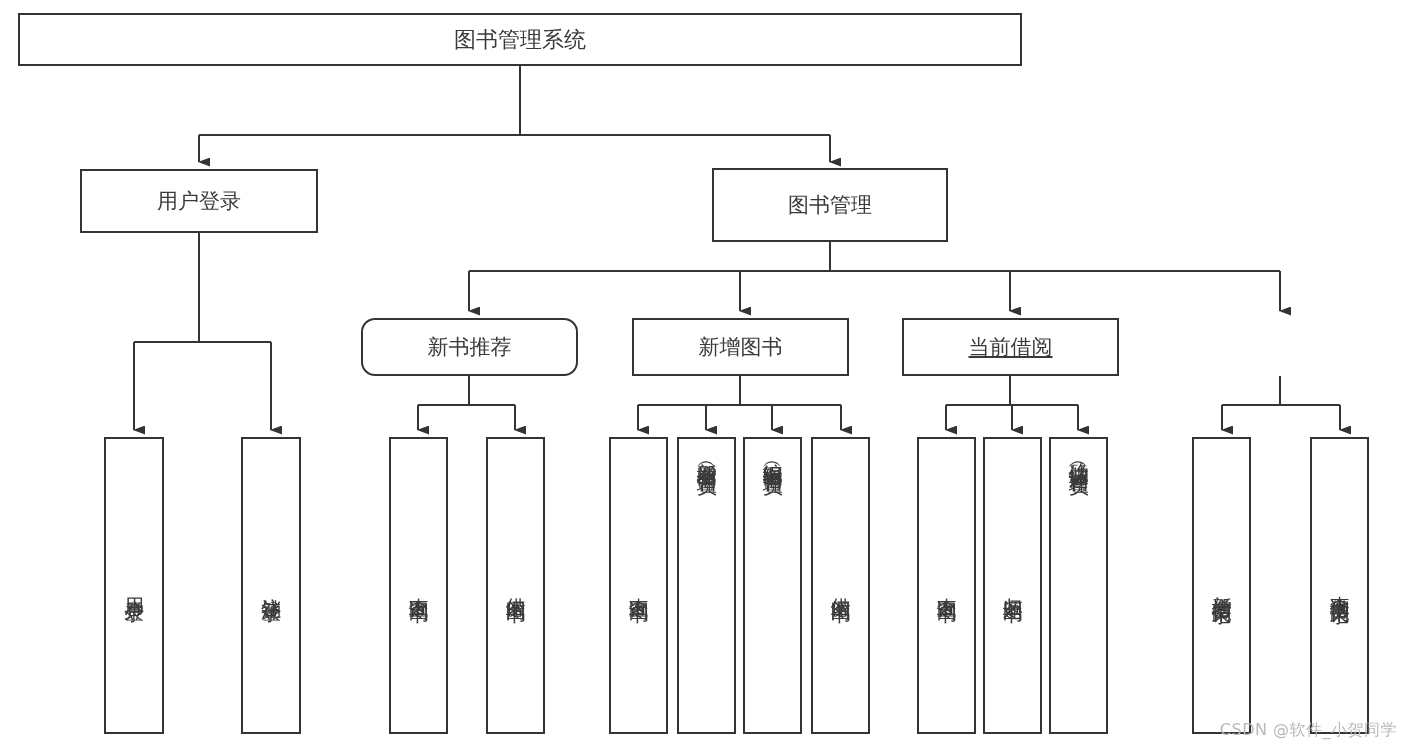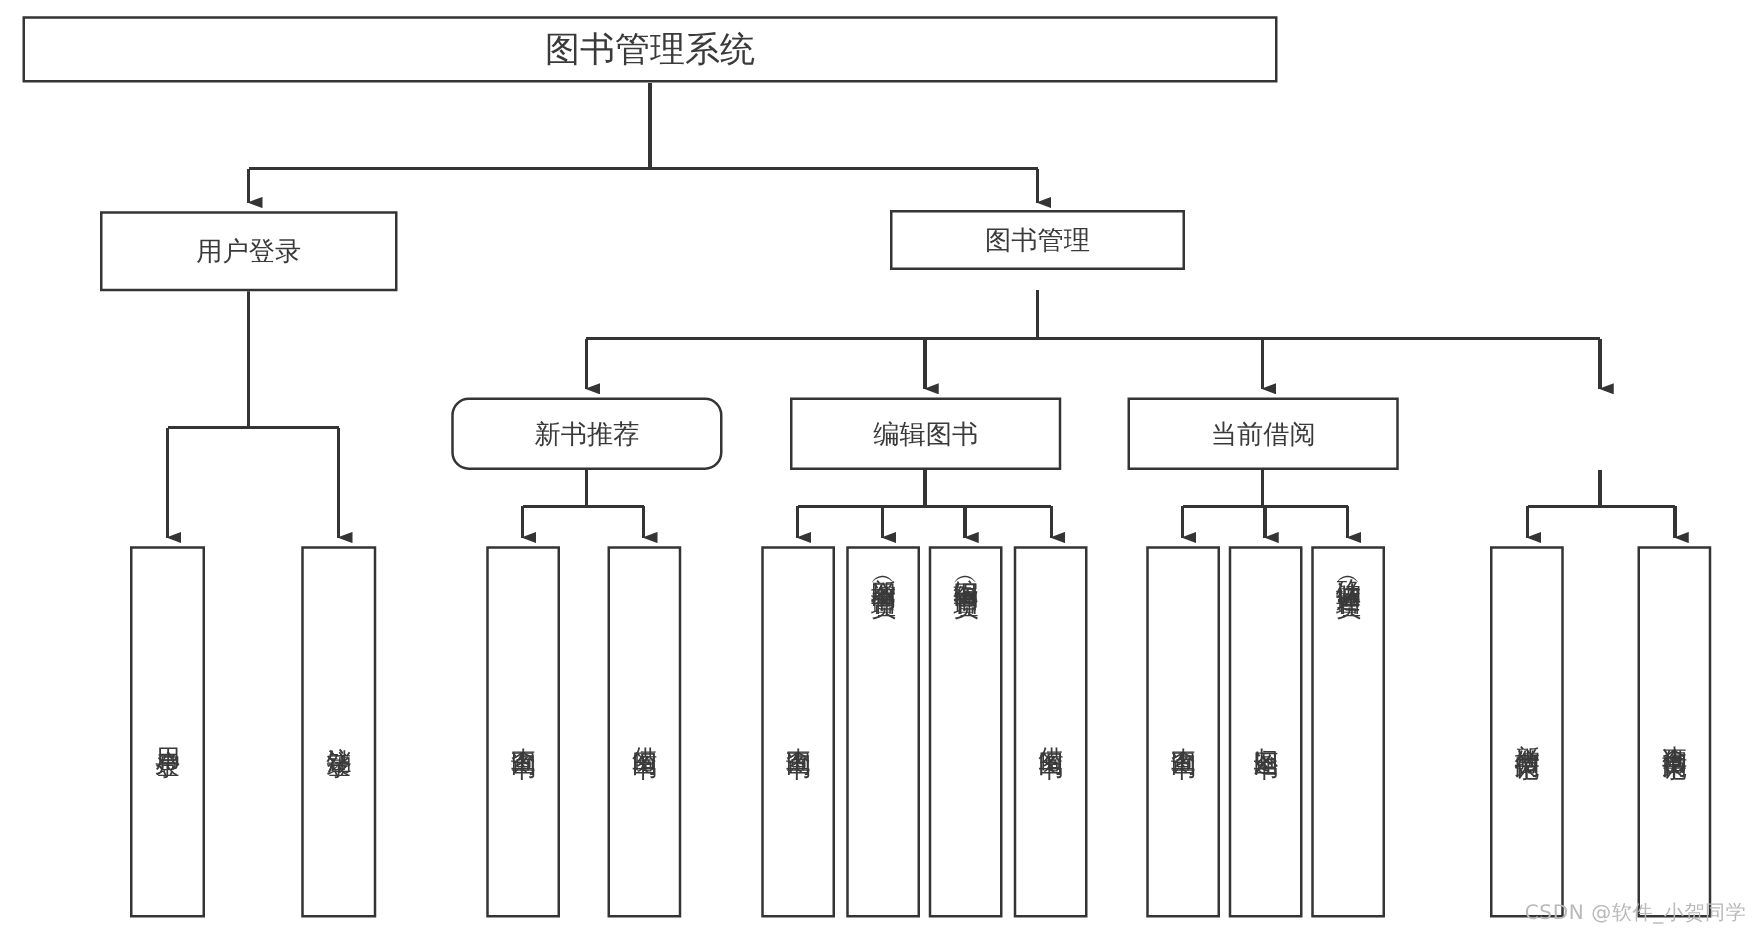--- a/index.html
+++ b/index.html
@@ -35,21 +35,21 @@
     align-items: center;
     justify-content: center;
     color: #3a3a3a;
     line-height: 1.18;
     z-index: 2;
   }
   .node-h {
     font-size: 21px;
   }
   .node-root {
-    font-size: 28px;
+    font-size: 22px;
   }
   .node-v {
     font-size: 20px;
     align-items: flex-start;
     padding-top: 8px;
   }
   .node-v .vtext {
     writing-mode: vertical-rl;
     text-orientation: upright;
     letter-spacing: 2px;
@@ -135,33 +135,33 @@
   </svg>
 
   <div class="node node-root" style="left:18px; top:13px; width:1004px; height:53px;">
     <span class="label-h">图书管理系统</span>
   </div>
 
   <div class="node node-h" style="left:80px; top:169px; width:238px; height:64px;">
     <span class="label-h">用户登录</span>
   </div>
 
-  <div class="node node-h" style="left:712px; top:168px; width:236px; height:48px;">
+  <div class="node node-h" style="left:712px; top:168px; width:236px; height:74px;">
     <span class="label-h">图书管理</span>
   </div>
 
   <div class="node node-h" style="left:361px; top:318px; width:217px; height:58px;border-radius:14px;">
     <span class="label-h">新书推荐</span>
   </div>
 
   <div class="node node-h" style="left:632px; top:318px; width:217px; height:58px;">
-    <span class="label-h">编辑图书</span>
-  </div>
-
-  <div class="node node-h" style="left:902px; top:318px; width:217px; height:58px;">
+    <span class="label-h">新增图书</span>
+  </div>
+
+  <div class="node node-h" style="left:902px; top:318px; width:217px; height:58px;text-decoration:underline;">
     <span class="label-h">当前借阅</span>
   </div>
 
 
   <div class="node node-v center" style="left:104px; top:437px; width:60px; height:297px;">
     <span class="vtext">用户登录</span>
   </div>
 
   <div class="node node-v center" style="left:241px; top:437px; width:60px; height:297px;">
     <span class="vtext">注销登录</span>

